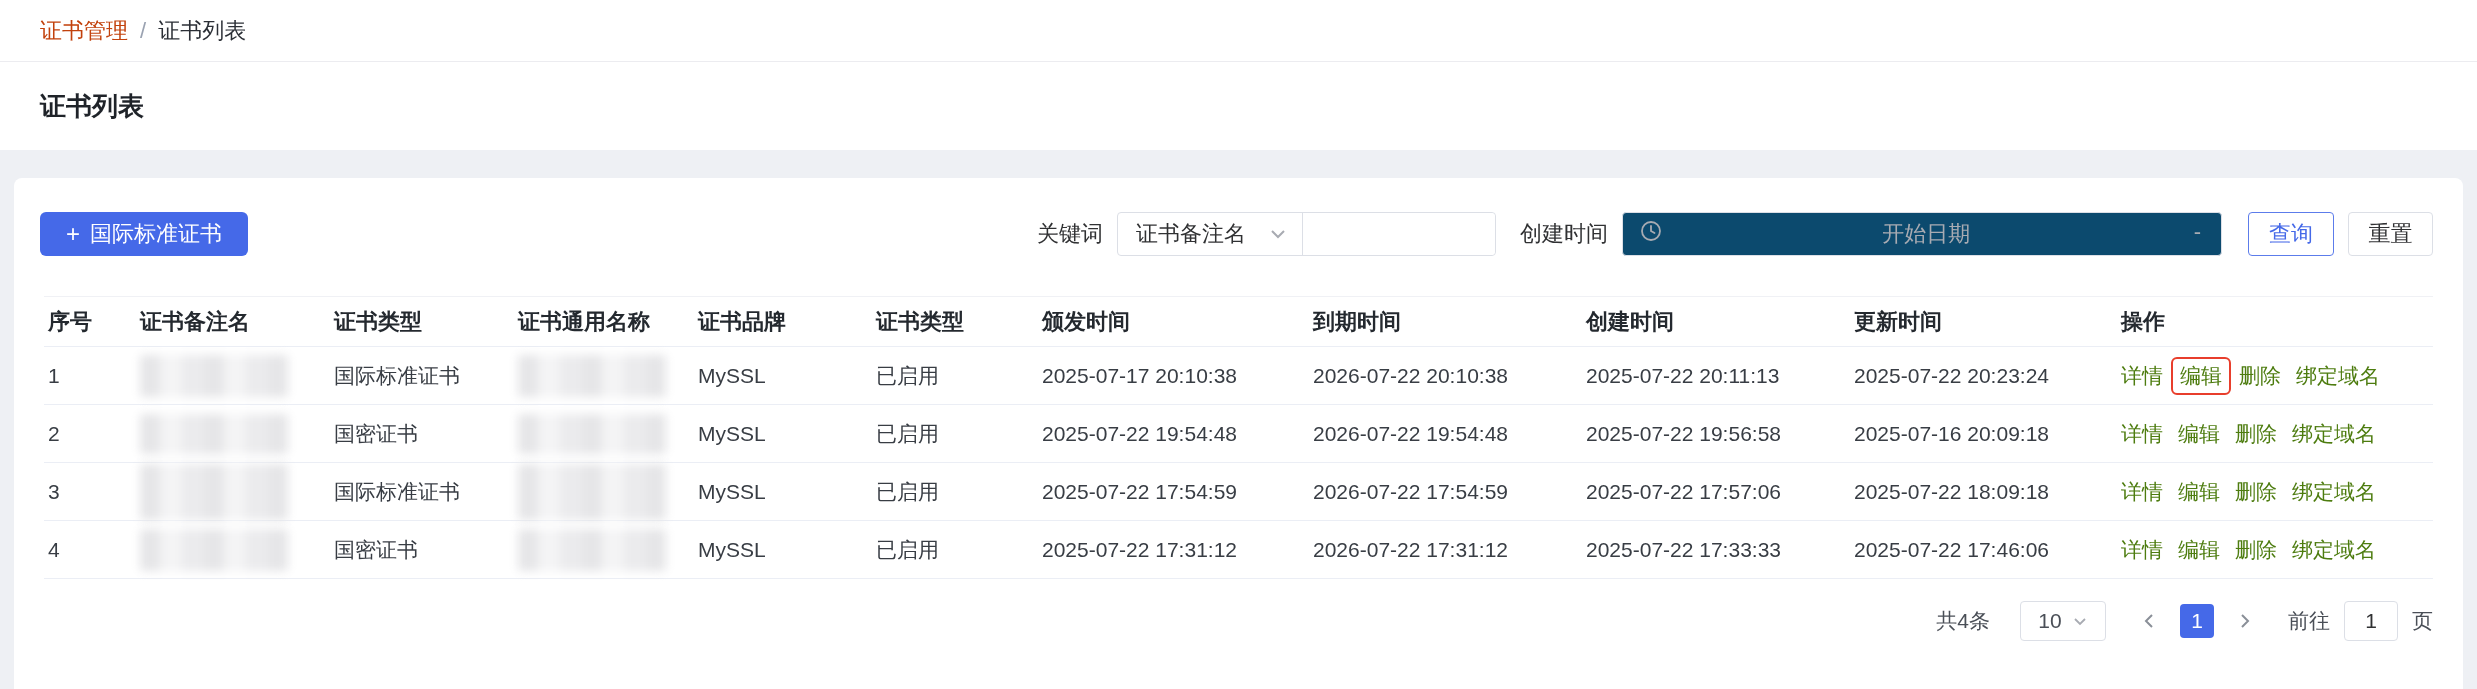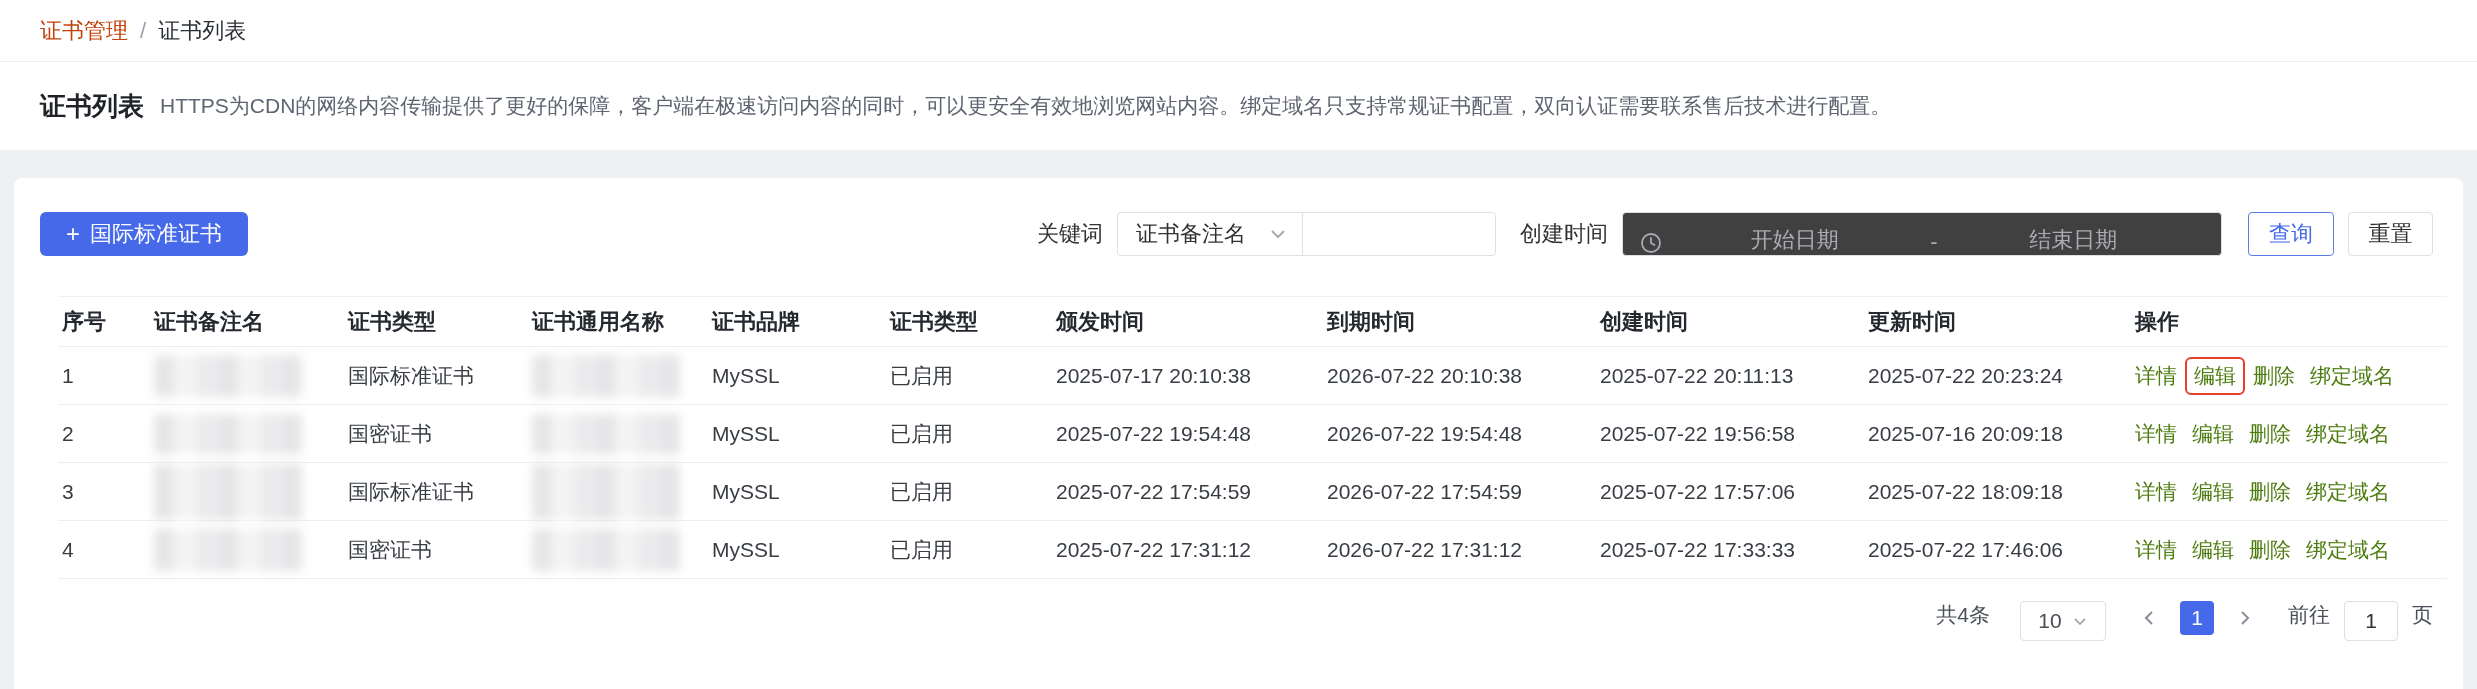--- a/index.html
+++ b/index.html
@@ -26,45 +26,45 @@
   .btn-add { height:44px; padding:0 26px; background:#4569e8; color:#fff; border:none; border-radius:6px;
              font-size:22px; display:flex; align-items:center; cursor:pointer; font-family:inherit; }
   .btn-add .plus { font-size:24px; margin-right:10px; font-weight:400; }
   .filters { margin-left:auto; display:flex; align-items:center; }
   .filter-label { font-size:22px; color:#303133; margin-right:14px; white-space:nowrap; }
   .kw-group { display:flex; height:44px; border:1px solid #dcdfe6; border-radius:4px; background:#fff; margin-right:24px; }
   .kw-select { width:185px; display:flex; align-items:center; justify-content:space-between; padding:0 14px 0 18px;
                border-right:1px solid #dcdfe6; cursor:pointer; }
   .kw-select-text { font-size:22px; color:#303133; }
   .kw-input { width:192px; border:none; outline:none; font-size:22px; padding:0 12px; border-radius:0 4px 4px 0; font-family:inherit; }
-  .date-range { width:600px; height:44px; border:1px solid #dcdfe6; border-radius:4px; display:flex; align-items:flex-end;
-                padding:0 16px; margin-right:26px; background:#404040; cursor:text; }
+  .date-range { width:600px; height:44px; border:1px solid #dcdfe6; border-radius:4px; display:flex; align-items:flex-start;
+                padding:6px 16px; margin-right:26px; background:#0c4a6e; cursor:text; }
   .date-ph { flex:1; text-align:center; font-size:22px; color:#a8abb2; }
   .date-sep { font-size:22px; color:#a8abb2; padding:0 4px; }
   .btn-search { width:86px; height:44px; background:#fff; border:1px solid #5c7ceb; border-radius:4px; color:#4569e8;
                 font-size:22px; cursor:pointer; margin-right:14px; font-family:inherit; }
   .btn-reset { width:85px; height:44px; background:#fff; border:1px solid #dcdfe6; border-radius:4px; color:#303133;
                font-size:22px; cursor:pointer; font-family:inherit; }
 
   
-  table.cert-table { width:calc(100% - 60px); margin:40px 30px 0 44px; border-collapse:collapse; table-layout:fixed; }
+  table.cert-table { width:calc(100% - 60px); margin:40px 30px 0 30px; border-collapse:collapse; table-layout:fixed; }
   .cert-table th { height:50px; text-align:left; font-size:22px; font-weight:700; color:#24292f;
                    border-top:1px solid #f0f1f5; border-bottom:1px solid #ebeef5; padding:0 4px; vertical-align:middle; }
   .cert-table td { height:58px; font-size:21px; color:#383d44; border-bottom:1px solid #ebeef5; padding:0 4px; vertical-align:middle; }
   .redacted { width:148px; border-radius:2px;
               background:repeating-linear-gradient(90deg,#e6e6e8 0 20px,#f4f4f5 20px 42px,#ebebed 42px 64px);
               filter:blur(5px); }
   .redacted.h42 { height:42px; } .redacted.h40 { height:40px; } .redacted.h56 { height:56px; margin:-6px 0; }
   .action-link { color:#4d7c0f; text-decoration:none; font-size:21px; margin-right:15px; white-space:nowrap; }
   .action-link:last-child { margin-right:0; }
   .red-box { display:inline-block; border:2px solid #e83e2c; border-radius:6px; padding:3px 7px; margin:-3px 8px -3px -7px; }
   .red-box .action-link { margin-right:0; }
 
   
-  .pagination { display:flex; align-items:flex-start; justify-content:flex-end; margin:22px 30px 13px 0; font-size:21px; color:#4a4f57; }
+  .pagination { display:flex; align-items:center; justify-content:flex-end; margin:22px 30px 13px 0; font-size:21px; color:#4a4f57; }
   .pg-total { margin-right:30px; }
   .pg-size { width:86px; height:40px; border:1px solid #dcdfe6; border-radius:4px; display:flex; align-items:center;
              justify-content:center; gap:10px; color:#4a4f57; cursor:pointer; background:#fff; }
   .pg-arrow { width:34px; height:34px; display:flex; align-items:center; justify-content:center; cursor:pointer; color:#a8abb2; }
   .pg-arrow.prev { margin-left:26px; }
   .pg-page { min-width:34px; height:34px; background:#4569e8; color:#fff; border-radius:4px; display:flex; align-items:center;
              justify-content:center; font-size:21px; margin:0 14px; cursor:pointer; }
   .pg-goto-label { margin:0 14px 0 26px; }
   .pg-goto-input { width:54px; height:40px; border:1px solid #dcdfe6; border-radius:4px; text-align:center; font-size:21px;
                    color:#303133; outline:none; font-family:inherit; }
@@ -78,21 +78,20 @@
 <div class="breadcrumb-bar">
   <div class="breadcrumb">
     <span class="crumb-muted">证书管理</span>
     <span class="crumb-sep">/</span>
     <span class="crumb-current">证书列表</span>
   </div>
 </div>
 
 <div class="page-header">
   <span class="page-title">证书列表</span>
-  <span class="page-desc">HTTPS为CDN的网络内容传输提供了更好的保障，客户端在极速访问内容的同时，可以更安全有效地浏览网站内容。绑定域名只支持常规证书配置，双向认证需要联系售后技术进行配置。</span>
 </div>
 
 <div class="content">
   <div class="card">
 
     <div class="toolbar">
       <button class="btn-add">
         <span class="plus">+</span>
         <span>国际标准证书</span>
       </button>
@@ -112,21 +111,20 @@
 
         <span class="filter-label">创建时间</span>
 
         <div class="date-range">
           <svg class="icon-svg" width="24" height="24" viewBox="0 0 24 24">
             <circle cx="12" cy="12" r="9" fill="none" stroke="#a8abb2" stroke-width="1.8"></circle>
             <polyline points="12,7 12,12 15.5,14" fill="none" stroke="#a8abb2" stroke-width="1.8" stroke-linecap="round"></polyline>
           </svg>
           <span class="date-ph">开始日期</span>
           <span class="date-sep">-</span>
-          <span class="date-ph">结束日期</span>
         </div>
 
         <button class="btn-search">查询</button>
         <button class="btn-reset">重置</button>
       </div>
     </div>
 
     <table class="cert-table">
       <colgroup>
         <col style="width:92px">

